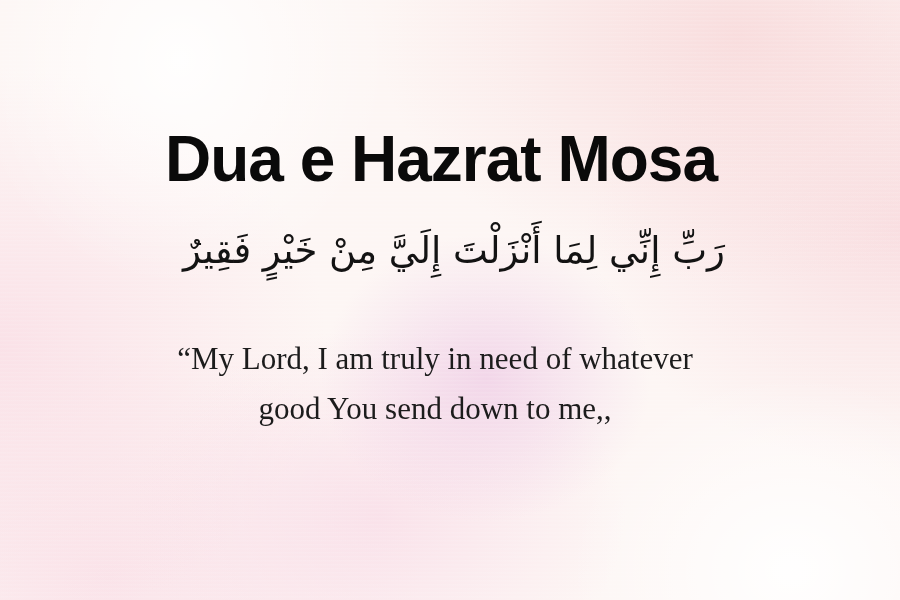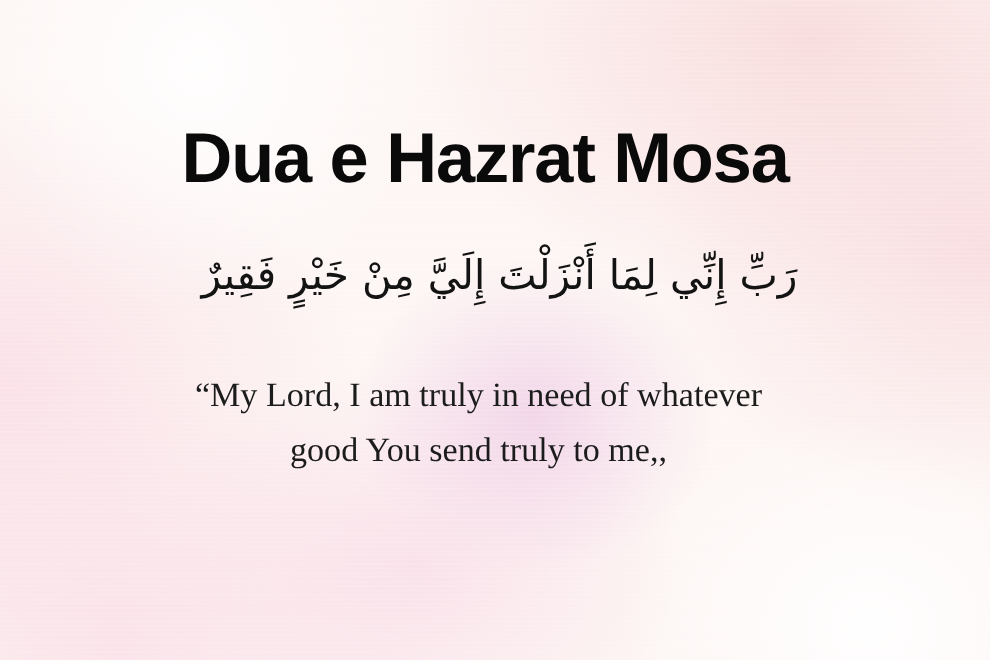--- a/index.html
+++ b/index.html
@@ -39,21 +39,21 @@
       rgba(255, 255, 255, 0.10) 0px,
       rgba(255, 255, 255, 0.10) 1px,
       rgba(0, 0, 0, 0.0) 2px,
       rgba(0, 0, 0, 0.0) 4px
     );
     pointer-events: none;
   }
 
   .page-title {
     position: absolute;
-    top: 108px;
+    top: 124px;
     left: 0;
     width: 882px;          
     text-align: center;
     font-family: "Liberation Sans", sans-serif;
     font-weight: 700;
     font-size: 64px;
     line-height: 1.1;
     letter-spacing: -1px;
     color: #0a0a0a;
     z-index: 2;
@@ -90,16 +90,16 @@
 <body>
 
 <div class="canvas">
 
   <h1 class="page-title">Dua e Hazrat Mosa</h1>
 
   <div class="arabic-verse" lang="ar" dir="rtl">رَبِّ إِنِّي لِمَا أَنْزَلْتَ إِلَيَّ مِنْ خَيْرٍ فَقِيرٌ</div>
 
   <div class="translation">
     <div>“My Lord, I am truly in need of whatever</div>
-    <div>good You send truly to me,,</div>
+    <div>good You send down to me,,</div>
   </div>
 
 </div>
 
 </body></html>

